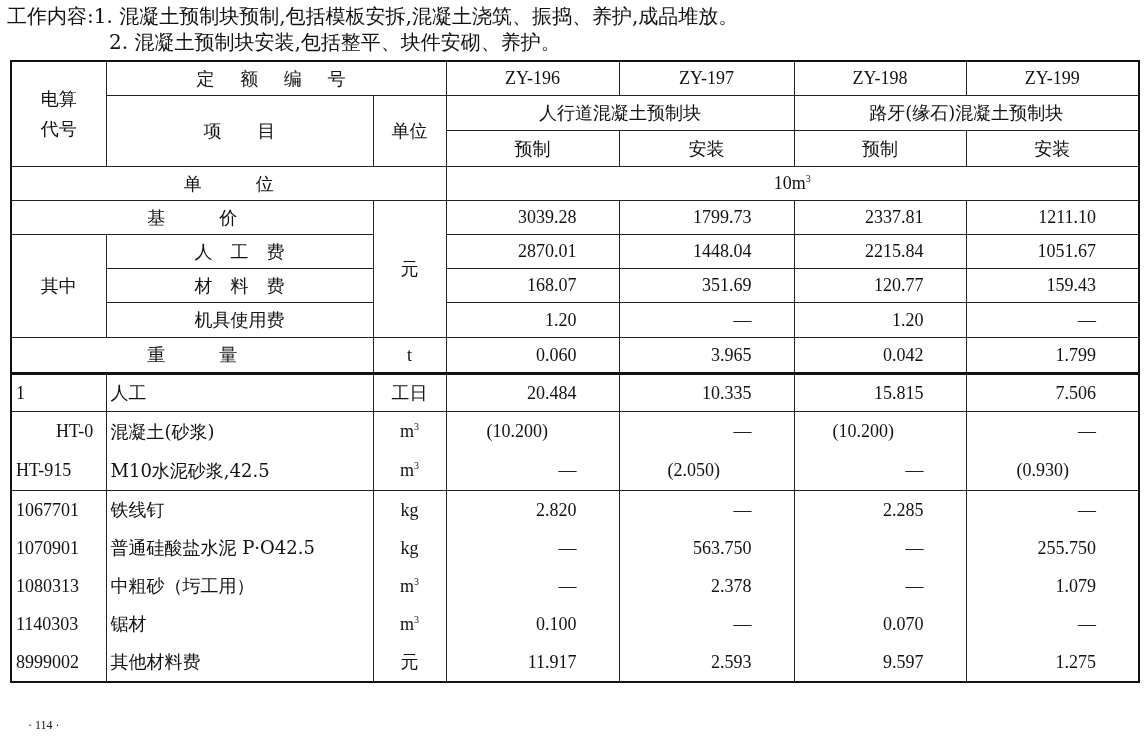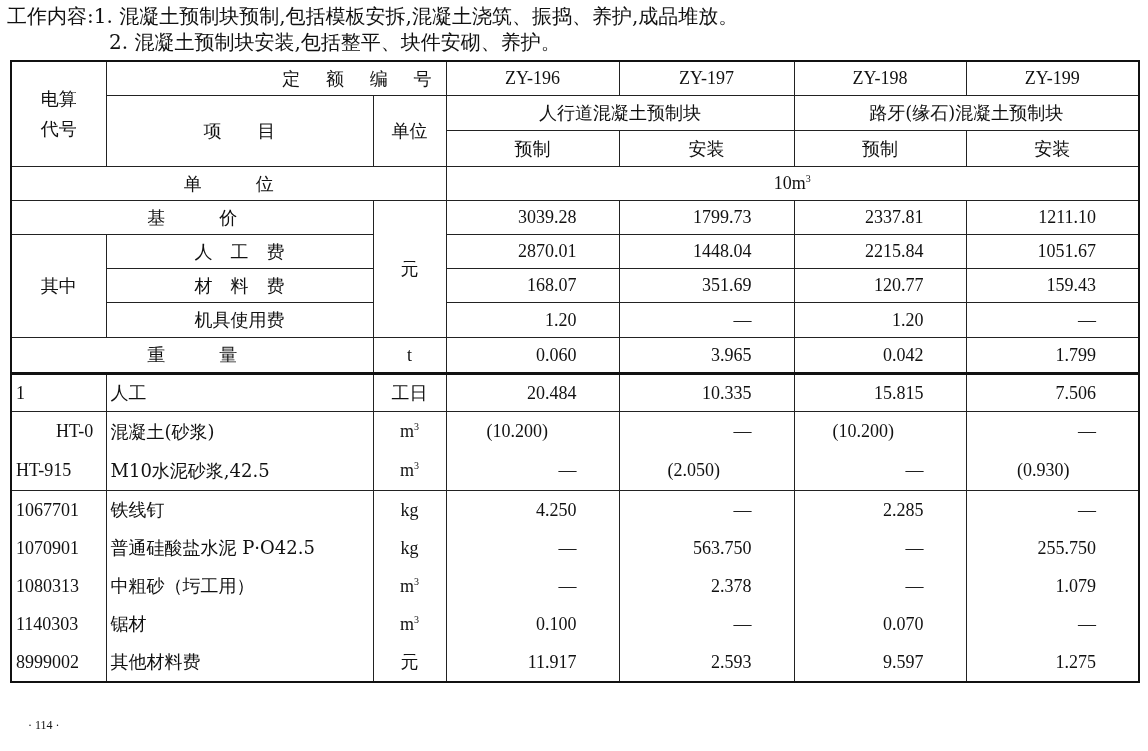--- a/index.html
+++ b/index.html
@@ -11,21 +11,21 @@
     .tbl { position: absolute; left: 10px; top: 60px; border-collapse: collapse; table-layout: fixed;
            border: 2px solid #111; }
     .tbl td { border: 1px solid #222; padding: 0 4px; font-size: 18px; height: 33px; white-space: nowrap;
               vertical-align: middle; overflow: hidden; }
     .c { text-align: center; }
     .r { text-align: right; padding-right: 42px !important; }
     .l { text-align: left; }
     .thick-bottom td { border-bottom: 3px solid #111; }
     .nob-top { border-top: none !important; }
     .nob-bottom { border-bottom: none !important; }
-    .spaced { letter-spacing: 10px; text-align: right; }
+    .spaced { letter-spacing: 10px; }
     .mono { font-family: "Liberation Serif", "DejaVu Serif", serif; font-size: 19px; }
     sup { font-size: 10px; }
     .page-num { position: absolute; left: 28px; top: 718px; font-size: 12px; font-family: "Liberation Serif", serif; }
   </style>
 </head>
 <body>
 
 <div class="intro intro1">工作内容:1. 混凝土预制块预制,包括模板安拆,混凝土浇筑、振捣、养护,成品堆放。</div>
 <div class="intro intro2">2. 混凝土预制块安装,包括整平、块件安砌、养护。</div>
 
@@ -137,28 +137,28 @@
     <td class="r mono nob-bottom">—</td>
   </tr>
 
   <tr>
     <td class="l mono nob-top" style="height:39px;">HT-915</td>
     <td class="l nob-top">M10水泥砂浆,42.5</td>
     <td class="c mono nob-top"><span>m</span><sup>3</sup></td>
     <td class="r mono nob-top">—</td>
     <td class="r mono nob-top" style="text-align:left;padding-left:48px;">(2.050)</td>
     <td class="r mono nob-top">—</td>
-    <td class="r mono nob-top" style="text-align:center;padding-left:24px;">(0.930)</td>
+    <td class="r mono nob-top" style="text-align:left;padding-left:50px;">(0.930)</td>
   </tr>
 
   <tr>
     <td class="l mono nob-bottom" style="height:38px;">1067701</td>
     <td class="l nob-bottom">铁线钉</td>
     <td class="c mono nob-bottom"><span>kg</span></td>
-    <td class="r mono nob-bottom">4.250</td>
+    <td class="r mono nob-bottom">2.820</td>
     <td class="r mono nob-bottom">—</td>
     <td class="r mono nob-bottom">2.285</td>
     <td class="r mono nob-bottom">—</td>
   </tr>
   <tr>
     <td class="l mono nob-top nob-bottom" style="height:38px;">1070901</td>
     <td class="l nob-top nob-bottom">普通硅酸盐水泥 P·O42.5</td>
     <td class="c mono nob-top nob-bottom"><span>kg</span></td>
     <td class="r mono nob-top nob-bottom">—</td>
     <td class="r mono nob-top nob-bottom">563.750</td>

